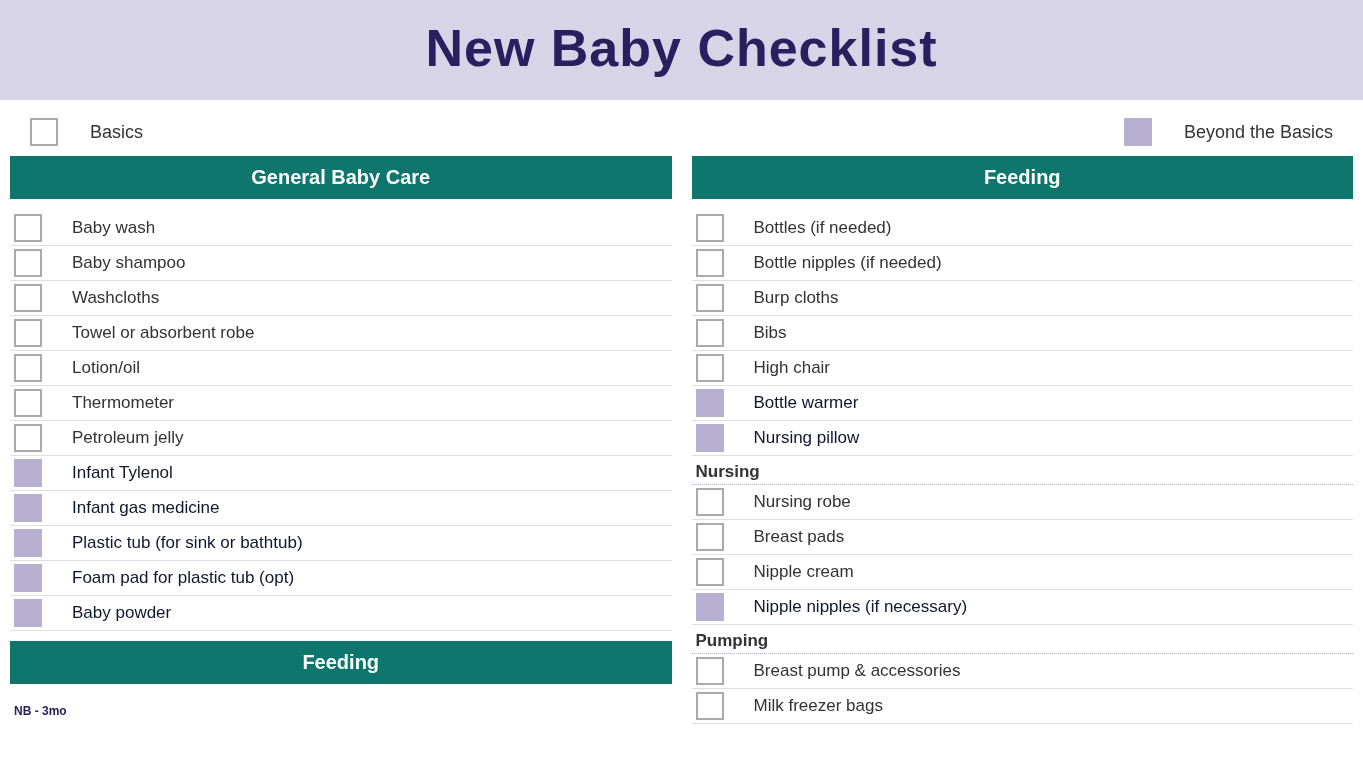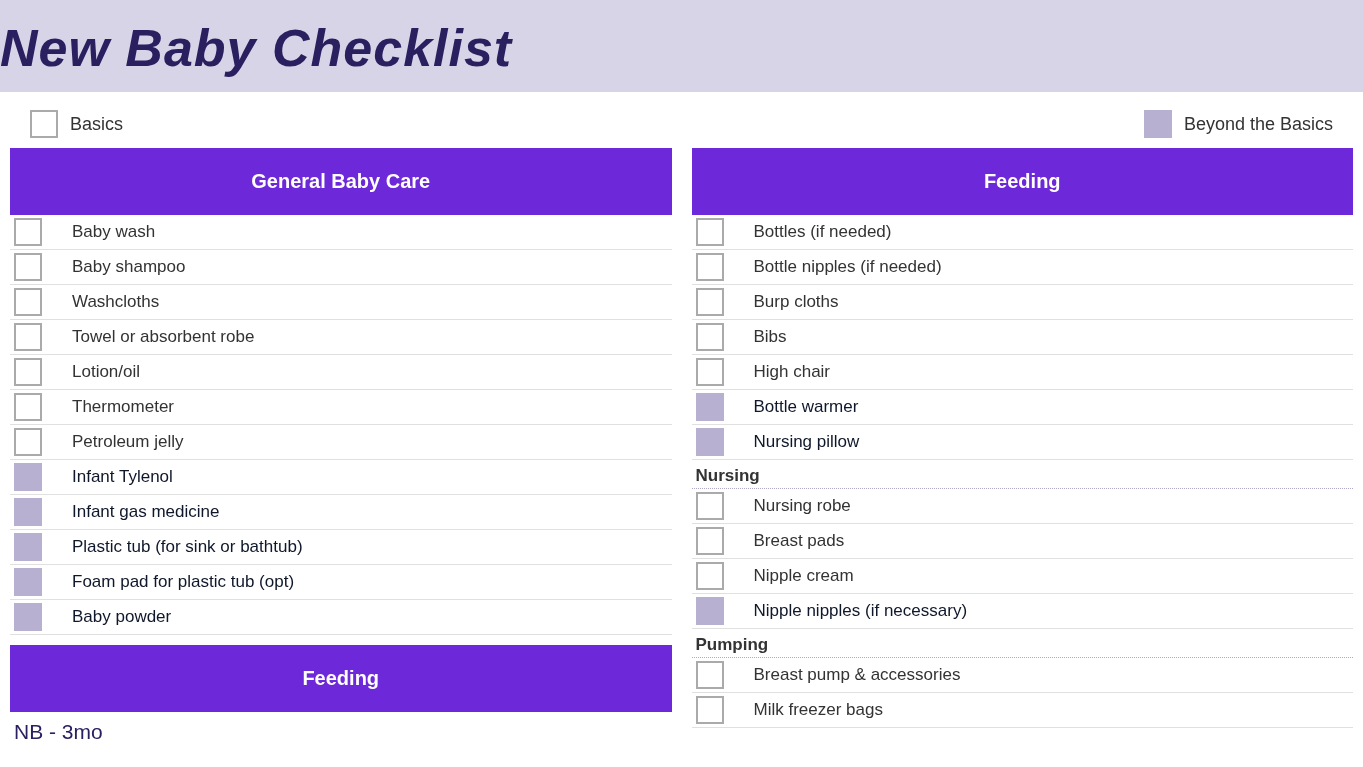--- a/index.html
+++ b/index.html
@@ -6,23 +6,22 @@
     body {
       font-family: Arial, sans-serif;
       background: #fff;
       width: 1363px;
       min-height: 767px;
       overflow-x: hidden;
     }
 
     .header {
       background: #d8d4e8;
-      text-align: left;
-      padding: 18px 0 14px 0;
-      font-style: italic;
+      text-align: center;
+      padding: 18px 0 22px 0;
     }
     .header h1 {
       font-size: 52px;
       font-weight: 900;
       color: #2a2060;
       letter-spacing: 1px;
     }
 
     .legend {
       display: flex;
@@ -48,42 +47,43 @@
       display: inline-block;
       flex-shrink: 0;
     }
     .legend-checkbox.purple {
       background: #b8b0d0;
       border-color: #b8b0d0;
     }
     .legend-label {
       font-size: 18px;
       color: #333;
+      margin-left: 20px;
     }
 
     .main-content {
       display: flex;
       flex-direction: row;
       padding: 0 10px;
       gap: 20px;
     }
 
     .column {
       flex: 1;
       min-width: 0;
     }
 
     .section-header {
-      background: #6d28d9;
+      background: #0f766e;
       color: #fff;
       font-size: 20px;
       font-weight: 700;
       text-align: center;
-      padding: 22px 0;
-      margin-bottom: 0;
+      padding: 10px 0;
+      margin-bottom: 12px;
     }
 
     .checklist-row {
       display: flex;
       align-items: center;
       border-bottom: 1px solid #e0e0e0;
       padding: 3px 0;
     }
 
     .row-checkbox {
@@ -116,22 +116,22 @@
       color: #333;
       padding: 6px 4px 2px 4px;
       border-bottom: 1px dotted #b0a8c8;
     }
 
     .clothing-section {
       margin-top: 10px;
     }
 
     .nb-label {
-      font-size: 21px;
-      font-weight: 400;
+      font-size: 12px;
+      font-weight: 700;
       color: #2a2060;
       padding: 8px 4px 2px 4px;
     }
   </style>
 </head>
 <body>
 
 <div class="header">
   <h1>New Baby Checklist</h1>
 </div>

